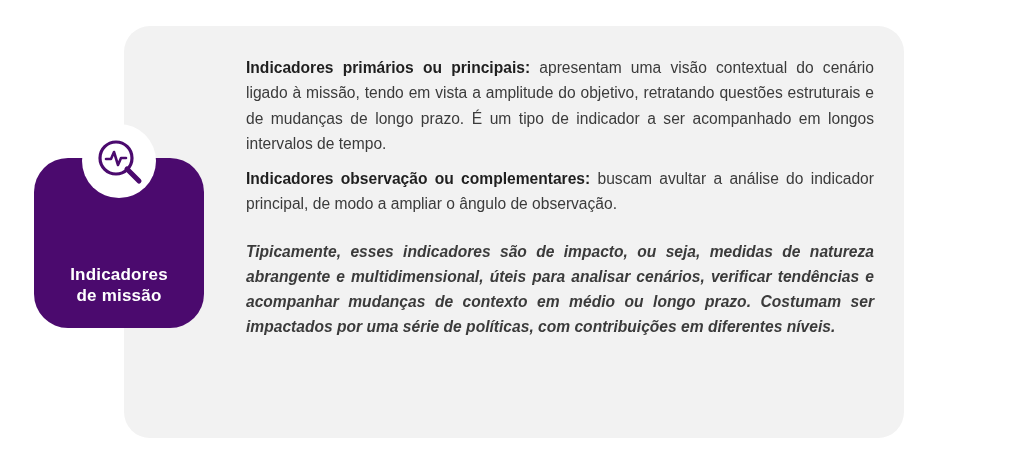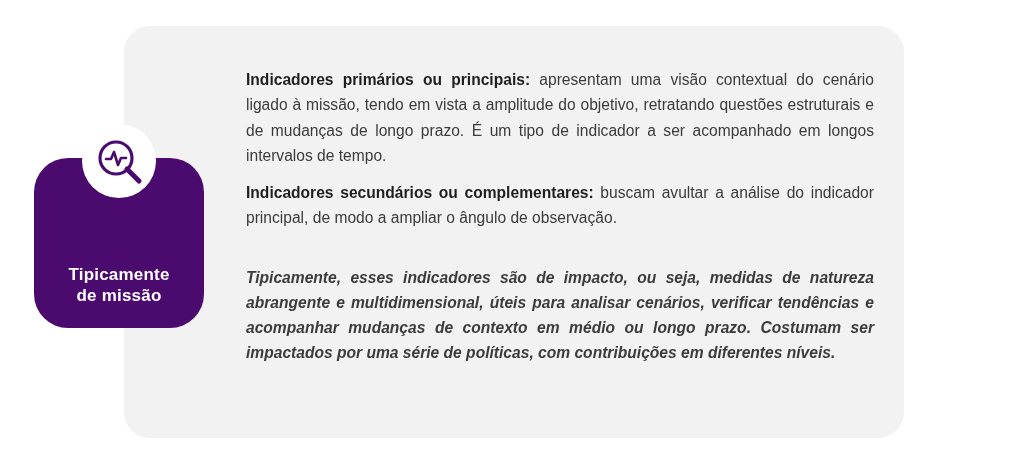--- a/index.html
+++ b/index.html
@@ -74,21 +74,21 @@
     position: absolute;
     left: 246px;
     top: 55px;
     width: 628px;
   }
   .para {
     color: #3b3b3b;
     font-size: 15.6px;
     line-height: 1.62;
     text-align: justify;
-    margin: 12px 0 10px 0;
+    margin: 0 0 10px 0;
   }
   .para .lead {
     font-weight: bold;
     color: #1f1f1f;
   }
   .para.italic {
     font-style: italic;
     color: #3b3b3b;
     font-weight: bold;
   }
@@ -104,32 +104,32 @@
   <div class="panel"></div>
 
   <div class="badge">
     <div class="badge-icon">
       <svg width="56" height="56" viewBox="0 0 56 56" aria-hidden="true">
         <circle cx="25" cy="25" r="16" fill="none" stroke="#4B0A6E" stroke-width="3.2"></circle>
         <line x1="36" y1="36" x2="48" y2="48" stroke="#4B0A6E" stroke-width="5" stroke-linecap="round"></line>
         <polyline points="15,26 20,26 23,19 27,32 30,25 35,25" fill="none" stroke="#4B0A6E" stroke-width="2.6" stroke-linecap="round" stroke-linejoin="round"></polyline>
       </svg>
     </div>
-    <div class="badge-label">Tipicamente
+    <div class="badge-label">Indicadores
 de missão</div>
   </div>
 
   <div class="content">
 
     <p class="para">
       <span class="lead">Indicadores primários ou principais:</span><span> apresentam uma visão contextual do cenário ligado à missão, tendo em vista a amplitude do objetivo, retratando questões estruturais e de mudanças de longo prazo. É um tipo de indicador a ser acompanhado em longos intervalos de tempo.</span>
     </p>
 
     <p class="para">
-      <span class="lead">Indicadores secundários ou complementares:</span><span> buscam avultar a análise do indicador principal, de modo a ampliar o ângulo de observação.</span>
+      <span class="lead">Indicadores observação ou complementares:</span><span> buscam avultar a análise do indicador principal, de modo a ampliar o ângulo de observação.</span>
     </p>
 
     <div class="spacer"></div>
 
     <p class="para italic">Tipicamente, esses indicadores são de impacto, ou seja, medidas de natureza abrangente e multidimensional, úteis para analisar cenários, verificar tendências e acompanhar mudanças de contexto em médio ou longo prazo. Costumam ser impactados por uma série de políticas, com contribuições em diferentes níveis.</p>
 
   </div>
 
 </div>
 

